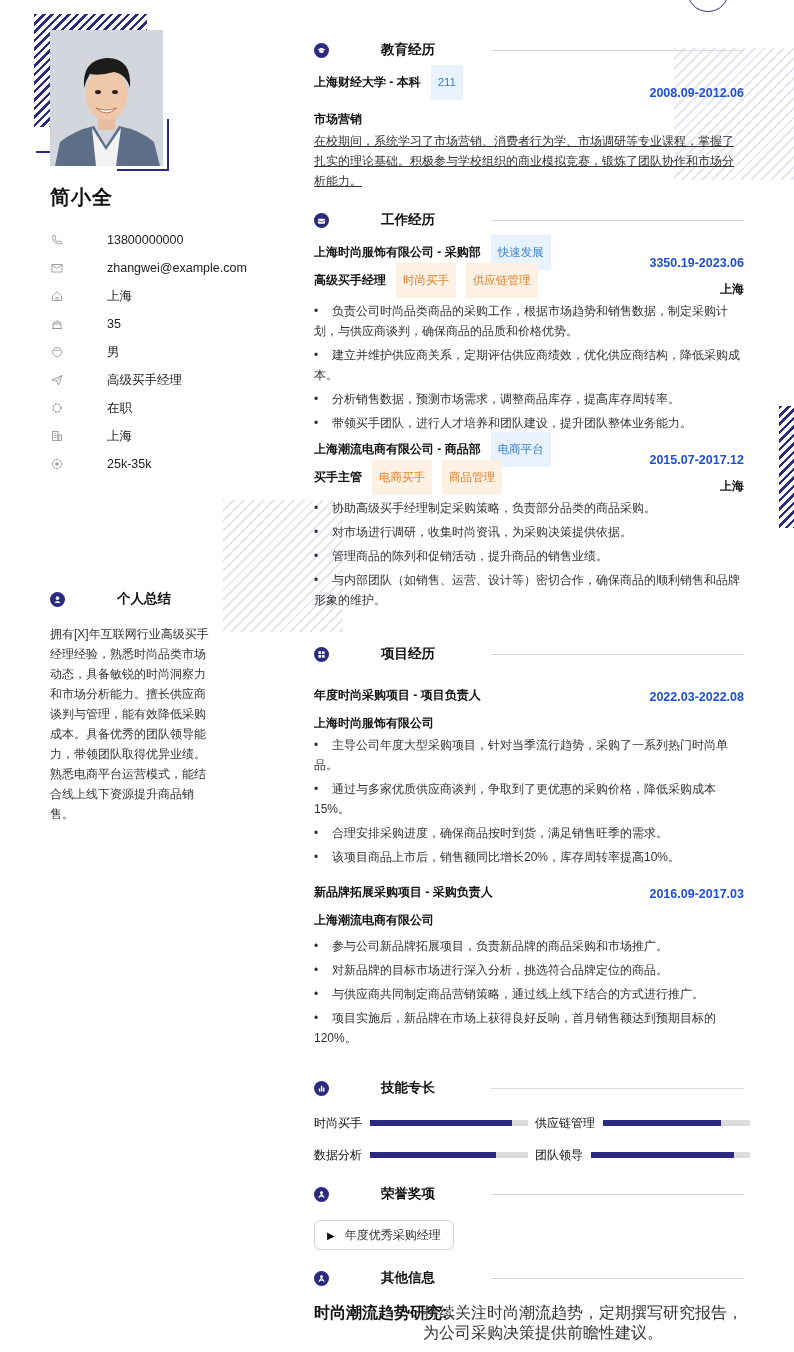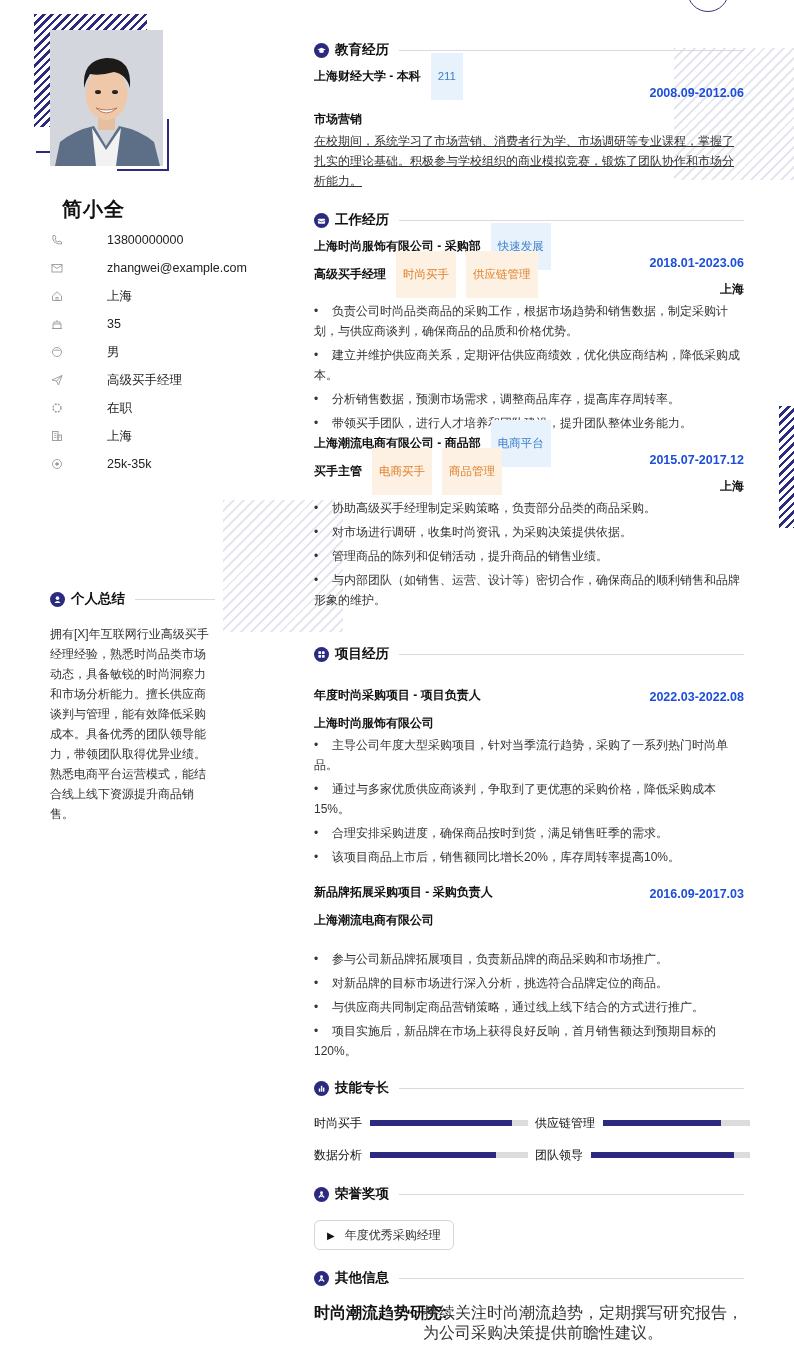--- a/index.html
+++ b/index.html
@@ -19,43 +19,43 @@
   .deco-photo-line { position: absolute; left: 36px; top: 151px; width: 16px; height: 2px; background: #2b2a7e; }
   .deco-circle { position: absolute; left: 687px; top: -30px; width: 42px; height: 42px; border: 1.5px solid #3a3485; border-radius: 50%; }
   .deco-light-top { position: absolute; left: 674px; top: 48px; width: 120px; height: 132px; }
   .deco-light-mid { position: absolute; left: 223px; top: 500px; width: 120px; height: 132px; }
   .deco-dark-right { position: absolute; left: 779px; top: 406px; width: 15px; height: 122px; }
 
   .photo { position: absolute; left: 50px; top: 30px; width: 113px; height: 136px; overflow: hidden; background: linear-gradient(#d6d9df, #c9cdd4); }
   .photo svg { display: block; }
 
   
-  .name { position: absolute; left: 50px; top: 196px; font-size: 20px; font-weight: bold; color: #111; letter-spacing: 1px; margin-left: 12px; }
+  .name { position: absolute; left: 50px; top: 184px; font-size: 20px; font-weight: bold; color: #111; letter-spacing: 1px; }
   .contacts { position: absolute; left: 50px; top: 226px; width: 200px; }
   .contact-item { display: flex; align-items: center; height: 28px; font-size: 12.5px; color: #222; gap: 37px; }
   .contact-item .ci { width: 13px; height: 13px; margin-right: 7px; display: inline-flex; align-items: center; justify-content: center; color: #888; }
   .contact-item .ci svg { width: 12px; height: 12px; }
 
   .summary-head { position: absolute; left: 50px; top: 588px; width: 165px; display: flex; align-items: center; }
   .summary-text { position: absolute; left: 50px; top: 624px; width: 166px; font-size: 12px; line-height: 20px; color: #333; }
 
   
-  .sec-head { display: flex; align-items: center; height: 22px; }
+  .sec-head { display: flex; align-items: center; height: 22px; gap: 46px; }
   .sec-icon { width: 15px; height: 15px; border-radius: 50%; background: #2b2a7e; display: inline-flex; align-items: center; justify-content: center; margin-right: 6px; flex: none; }
   .sec-icon svg { width: 9px; height: 9px; }
   .sec-title { font-size: 13.5px; font-weight: bold; color: #111; white-space: nowrap; }
   .sec-line { flex: 1; height: 1px; background: #d9d9de; margin-left: 10px; }
 
   
   .main { position: absolute; left: 314px; width: 430px; }
   .row { display: flex; align-items: flex-end; justify-content: space-between; height: 28px; }
   .row-left { display: flex; align-items: center; }
   .title-b { font-weight: bold; font-size: 12px; color: #111; }
   .date { font-weight: bold; font-size: 12.5px; color: #1d4ed8; }
-  .tag { display: inline-block; font-size: 11.5px; padding: 16px 7px; margin-left: 10px; line-height: 15px; }
+  .tag { display: inline-block; font-size: 11.5px; padding: 10px 7px; margin-left: 10px; line-height: 15px; }
   .tag-blue { background: #e8f2fc; color: #3a7fc9; }
   .tag-orange { background: #fdf1e4; color: #e0802a; }
   .para { font-size: 12px; line-height: 20px; color: #333; }
   .bullets { list-style: none; }
   .bullets li { font-size: 12px; line-height: 20px; color: #333; margin-bottom: 4px; }
   .bullets li .dot { display: inline-block; width: 18px; }
 
   .skills { display: grid; grid-template-columns: 221px 215px; row-gap: 12px; }
   .skill { display: flex; align-items: center; height: 20px; }
   .skill-name { font-size: 12px; color: #111; white-space: nowrap; margin-right: 8px; }
@@ -228,21 +228,21 @@
     <span class="sec-title">工作经历</span>
     <span class="sec-line"></span>
   </div>
 
   <div style="margin-top:11px;">
     <div class="row">
       <div class="row-left">
         <span class="title-b">上海时尚服饰有限公司 - 采购部</span>
         <span class="tag tag-blue">快速发展</span>
       </div>
-      <span class="date">2018.01-2023.06</span>
+      <span class="date">3350.19-2023.06</span>
     </div>
     <div class="row">
       <div class="row-left">
         <span class="title-b">高级买手经理</span>
         <span class="tag tag-orange">时尚买手</span>
         <span class="tag tag-orange">供应链管理</span>
       </div>
       <span class="title-b">上海</span>
     </div>
     <ul class="bullets" style="margin-top:3px;">
@@ -309,21 +309,21 @@
   </div>
 
   <div style="margin-top:6px;">
     <div class="row">
       <span class="title-b">新品牌拓展采购项目 - 采购负责人</span>
       <span class="date">2016.09-2017.03</span>
     </div>
     <div class="row">
       <span class="title-b">上海潮流电商有限公司</span>
     </div>
-    <ul class="bullets" style="margin-top:20px;">
+    <ul class="bullets" style="margin-top:7px;">
       <li><span class="dot">•</span><span>参与公司新品牌拓展项目，负责新品牌的商品采购和市场推广。</span></li>
       <li><span class="dot">•</span><span>对新品牌的目标市场进行深入分析，挑选符合品牌定位的商品。</span></li>
       <li><span class="dot">•</span><span>与供应商共同制定商品营销策略，通过线上线下结合的方式进行推广。</span></li>
       <li><span class="dot">•</span><span>项目实施后，新品牌在市场上获得良好反响，首月销售额达到预期目标的120%。</span></li>
     </ul>
   </div>
 </div>
 
 <div class="main" style="top:1077px; width:436px;">
   <div class="sec-head" style="width:430px;">

